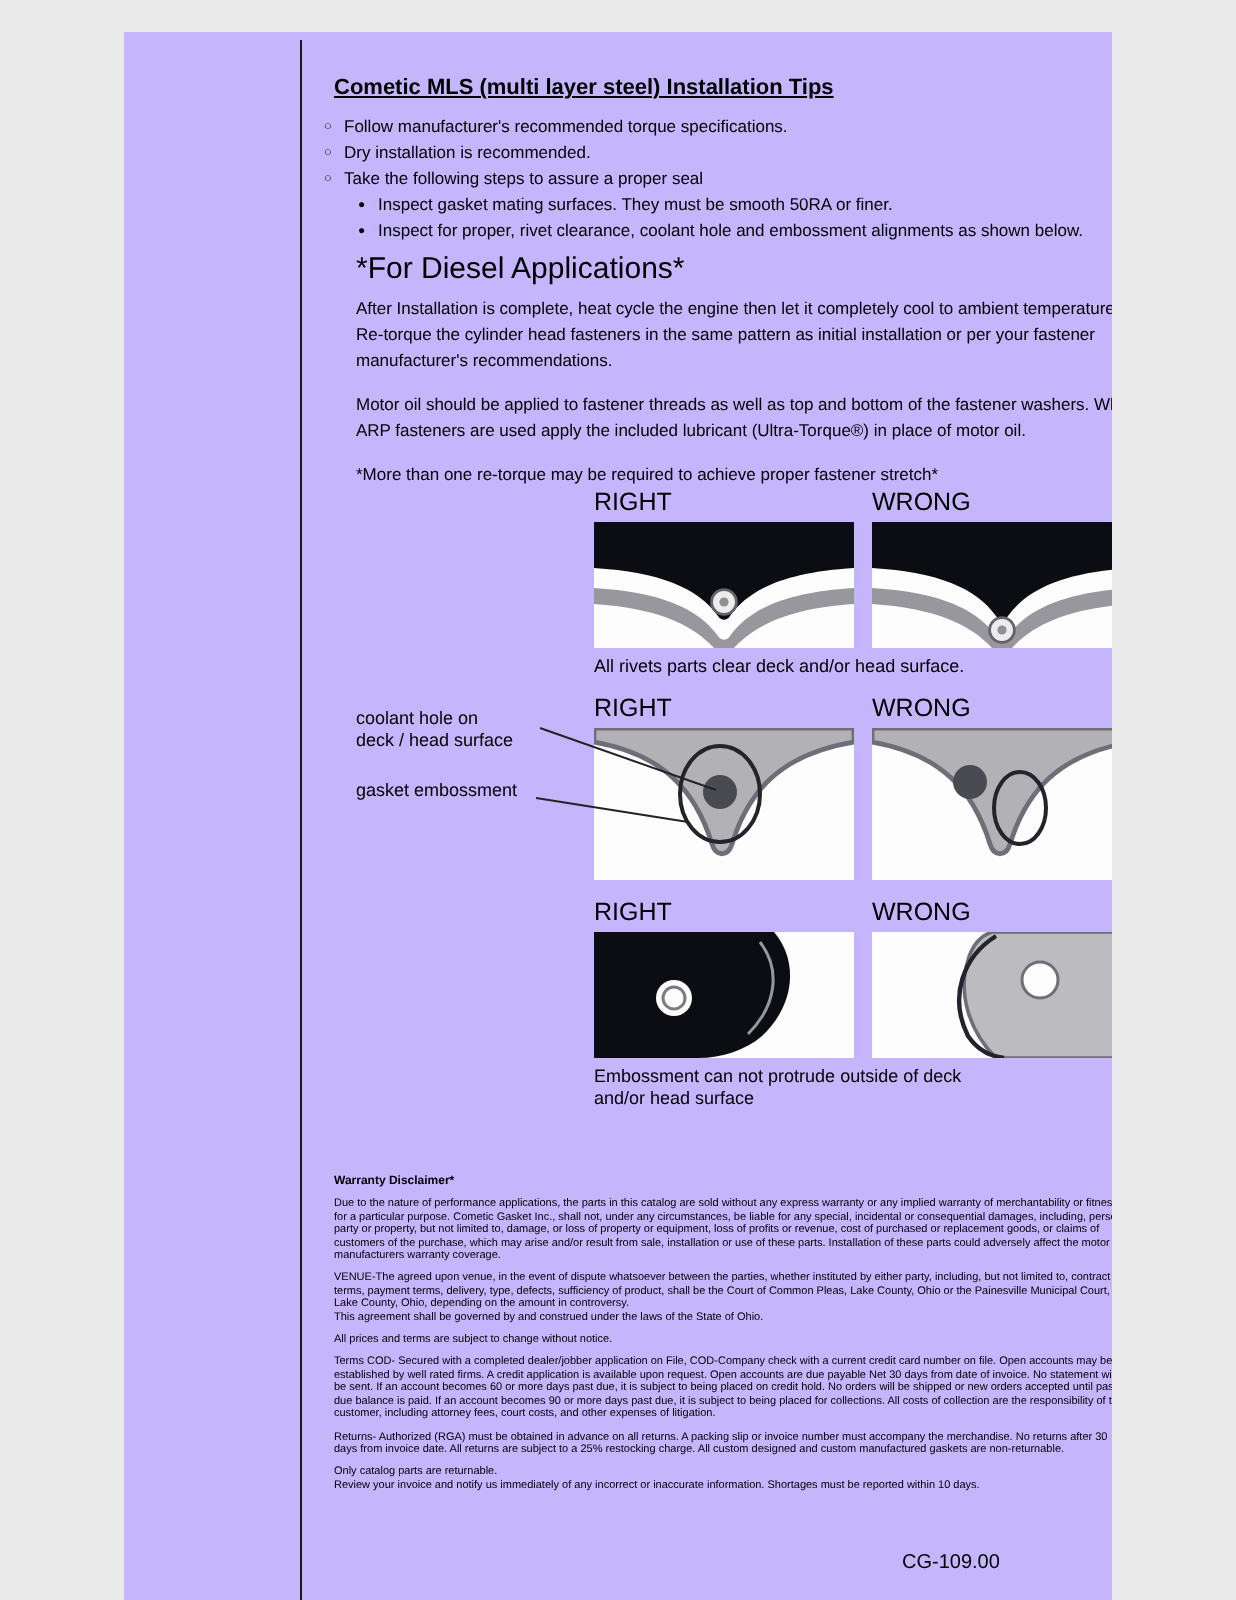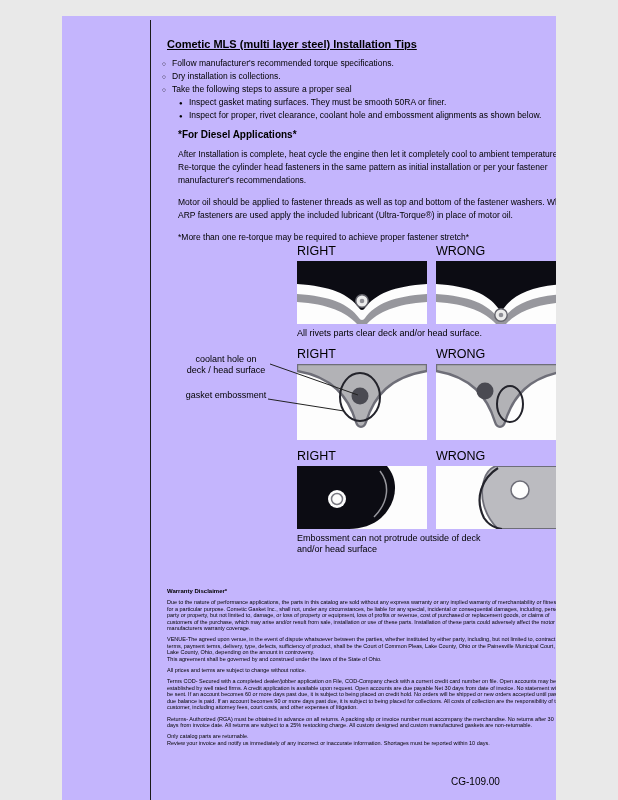--- a/index.html
+++ b/index.html
@@ -7,49 +7,49 @@
   body{font-family:"Liberation Sans",sans-serif;color:#000}
   .page{position:relative;width:494px;height:800px;background:#c4b5fd;margin:16px auto;overflow:hidden}
   .left-rule{position:absolute;left:88px;top:4px;width:1px;height:792px;background:#1a1a1a}
   .title{position:absolute;left:105px;top:22px;font-size:11px;font-weight:bold;text-decoration:underline}
   .tips{position:absolute;left:100px;top:41px;font-size:8.5px;line-height:13px;width:400px}
   .tip{position:relative;padding-left:10px}
   .tip::before{content:"○";position:absolute;left:0;top:1px;font-size:6.5px;line-height:12px}
   .tip.sub{margin-left:17px}
   .tip.sub::before{content:"●";font-size:6px;top:1px}
   .diesel{position:absolute;left:116px;top:112px;width:392px;font-size:8.5px;line-height:13px}
-  .diesel-heading{font-size:10px;font-weight:bold;margin-bottom:7px}
+  .diesel-heading{font-size:15px;font-weight:normal;margin-bottom:7px}
   .diesel p{margin-bottom:9px}
   .dg-row{position:absolute;left:235px;width:269px}
   .dg-labels{display:flex;gap:9px;font-size:12.5px;margin-bottom:3px}
   .dg-labels span{width:130px;text-align:left}
   .dg-panels{display:flex;gap:9px}
   .dg-panels svg{display:block}
   .dg-caption{font-size:9px;margin-top:4px;line-height:11px}
   .dg-caption.narrow{max-width:208px}
-  .callouts{position:absolute;left:116px;top:338px;width:96px;text-align:center;font-size:9px;line-height:11px}
+  .callouts{position:absolute;left:116px;top:338px;width:96px;text-align:left;font-size:9px;line-height:11px}
   .co2{margin-top:14px}
   .pre{white-space:pre-line}
   .leaders{position:absolute;left:206px;top:342px;pointer-events:none}
   .warranty{position:absolute;left:105px;top:572px;width:398px;font-size:5.5px;line-height:6.4px}
   .w-head{font-size:6px;font-weight:bold;margin-bottom:5px}
   .warranty p{margin-bottom:5px}
   .footer{position:absolute;left:389px;top:760px;font-size:10px}
 </style>
 </head>
 <body>
 
 <div class="page">
   <div class="left-rule"></div>
 
   <h1 class="title">Cometic MLS (multi layer steel) Installation Tips</h1>
 
   <div class="tips">
     <div class="tip">Follow manufacturer's recommended torque specifications.</div>
-    <div class="tip">Dry installation is collections.</div>
+    <div class="tip">Dry installation is recommended.</div>
     <div class="tip">Take the following steps to assure a proper seal</div>
     <div class="tip sub">Inspect gasket mating surfaces.  They must be smooth 50RA or finer.</div>
     <div class="tip sub">Inspect for proper, rivet clearance, coolant hole and embossment alignments as shown below.</div>
   </div>
 
   <div class="diesel">
     <div class="diesel-heading">*For Diesel Applications*</div>
     <p>After Installation is complete, heat cycle the engine then let it completely cool to ambient temperature. Re-torque the cylinder head fasteners in the same pattern as initial installation or per your fastener manufacturer's recommendations.</p>
     <p>Motor oil should be applied to fastener threads as well as top and bottom of the fastener washers. When ARP fasteners are used apply the included lubricant (Ultra-Torque®) in place of motor oil.</p>
     <p>*More than one re-torque may be required to achieve proper fastener stretch*</p>

